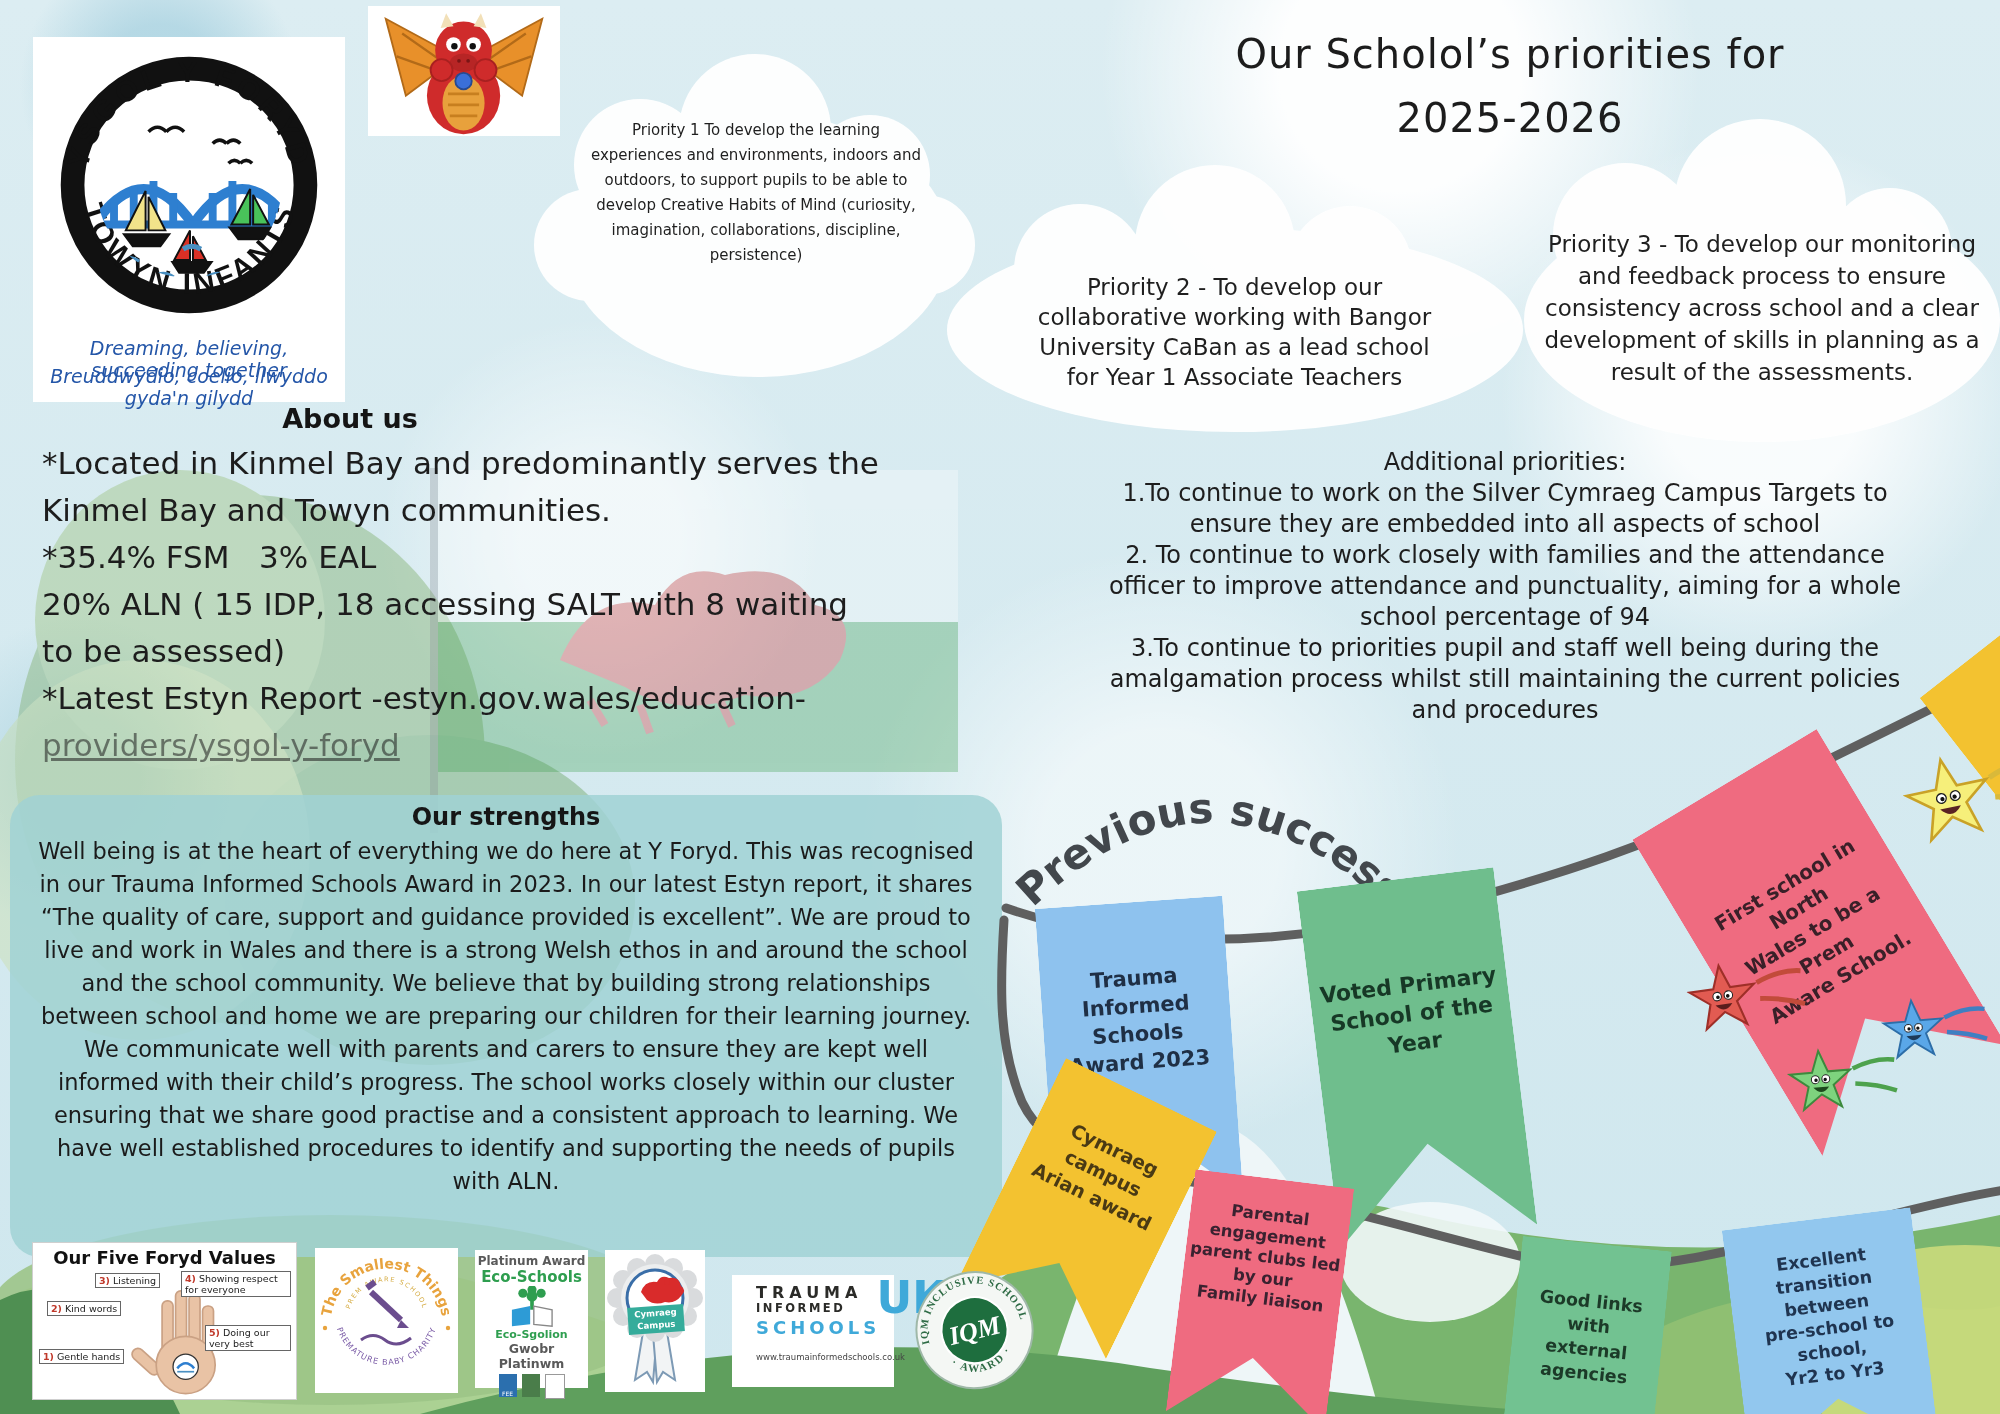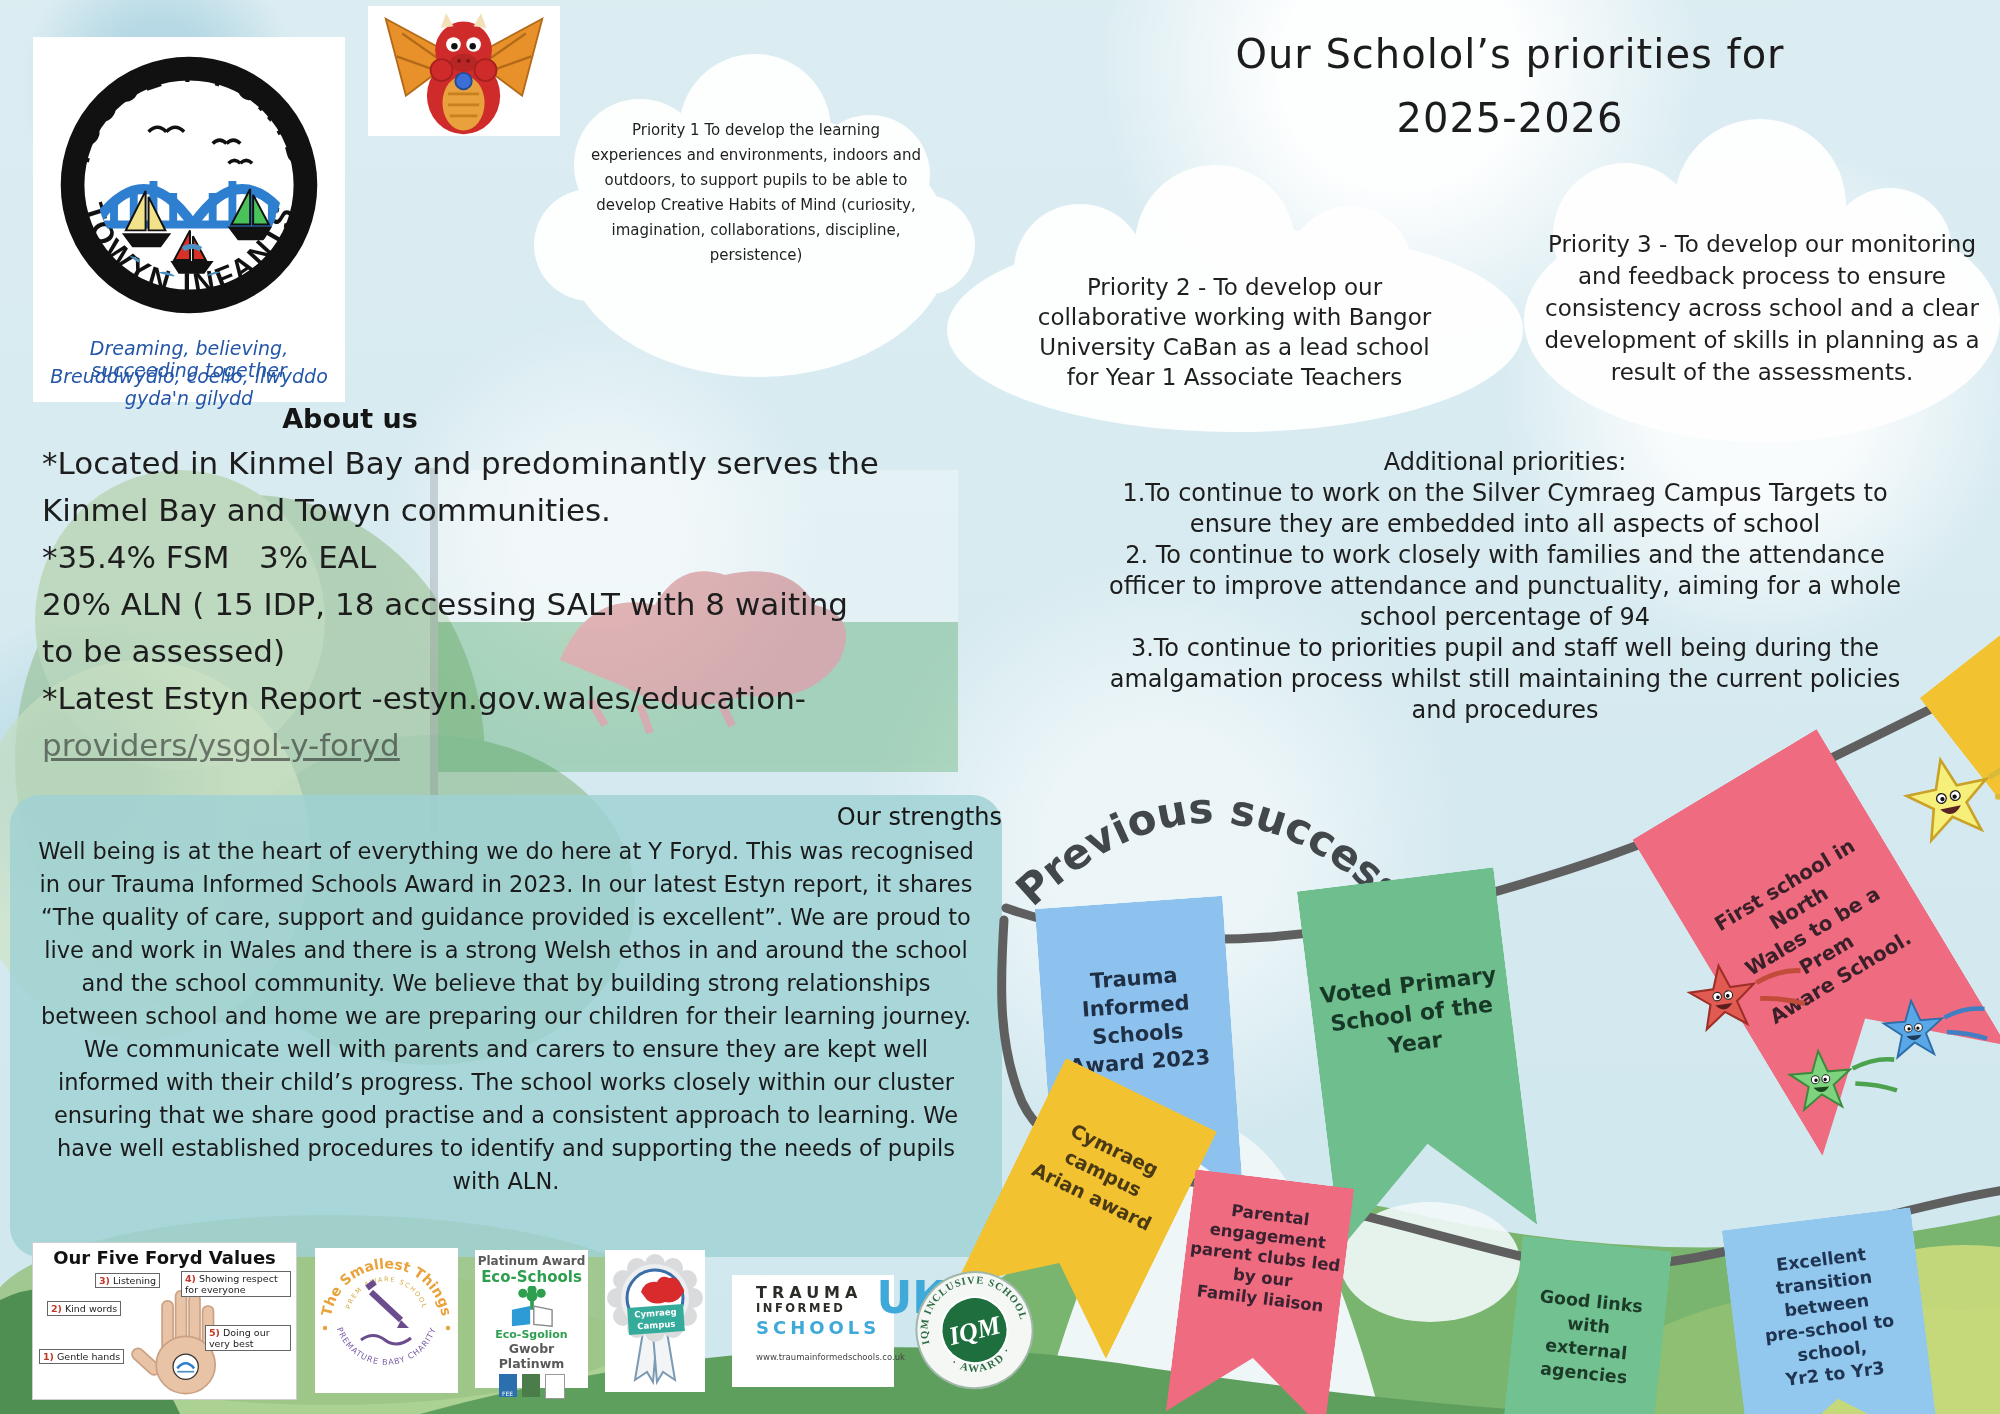--- a/index.html
+++ b/index.html
@@ -28,22 +28,22 @@
     font-size:27px;font-weight:bold;color:#151515;}
   .about-block{left:42px;top:440px;width:960px;font-size:31px;color:#1d1d1d;}
   .about-line{line-height:47px;white-space:pre-wrap;}
   .about-line.faded{opacity:.55;text-decoration:underline;}
   
   .additional{left:1090px;top:447px;width:830px;text-align:center;
     font-size:24px;line-height:31px;color:#1d1d1d;}
   
   .teal-box{left:10px;top:795px;width:992px;height:462px;background:rgba(160,210,212,.84);
     border-radius:30px;}
-  .strengths-heading{left:10px;top:803px;width:992px;text-align:right;
-    font-size:24px;font-weight:normal;color:#161616;}
+  .strengths-heading{left:10px;top:803px;width:992px;text-align:center;
+    font-size:24px;font-weight:bold;color:#161616;}
   .strengths-body{left:30px;top:835px;width:952px;text-align:center;
     font-size:22.5px;line-height:33px;color:#1b1b1b;}
   
   .logo-card{left:33px;top:37px;width:312px;height:365px;background:#fff;}
   .tagline{left:0;width:312px;text-align:center;font-size:19px;font-weight:normal;
     font-style:italic;color:#2456a8;}
   .tag1{top:300px;} .tag2{top:328px;}
   .dragon-card{left:368px;top:6px;width:192px;height:130px;background:#fff;}
   
   .flag{position:absolute;clip-path:polygon(0 0,100% 0,100% 100%,50% 74%,0 100%);

